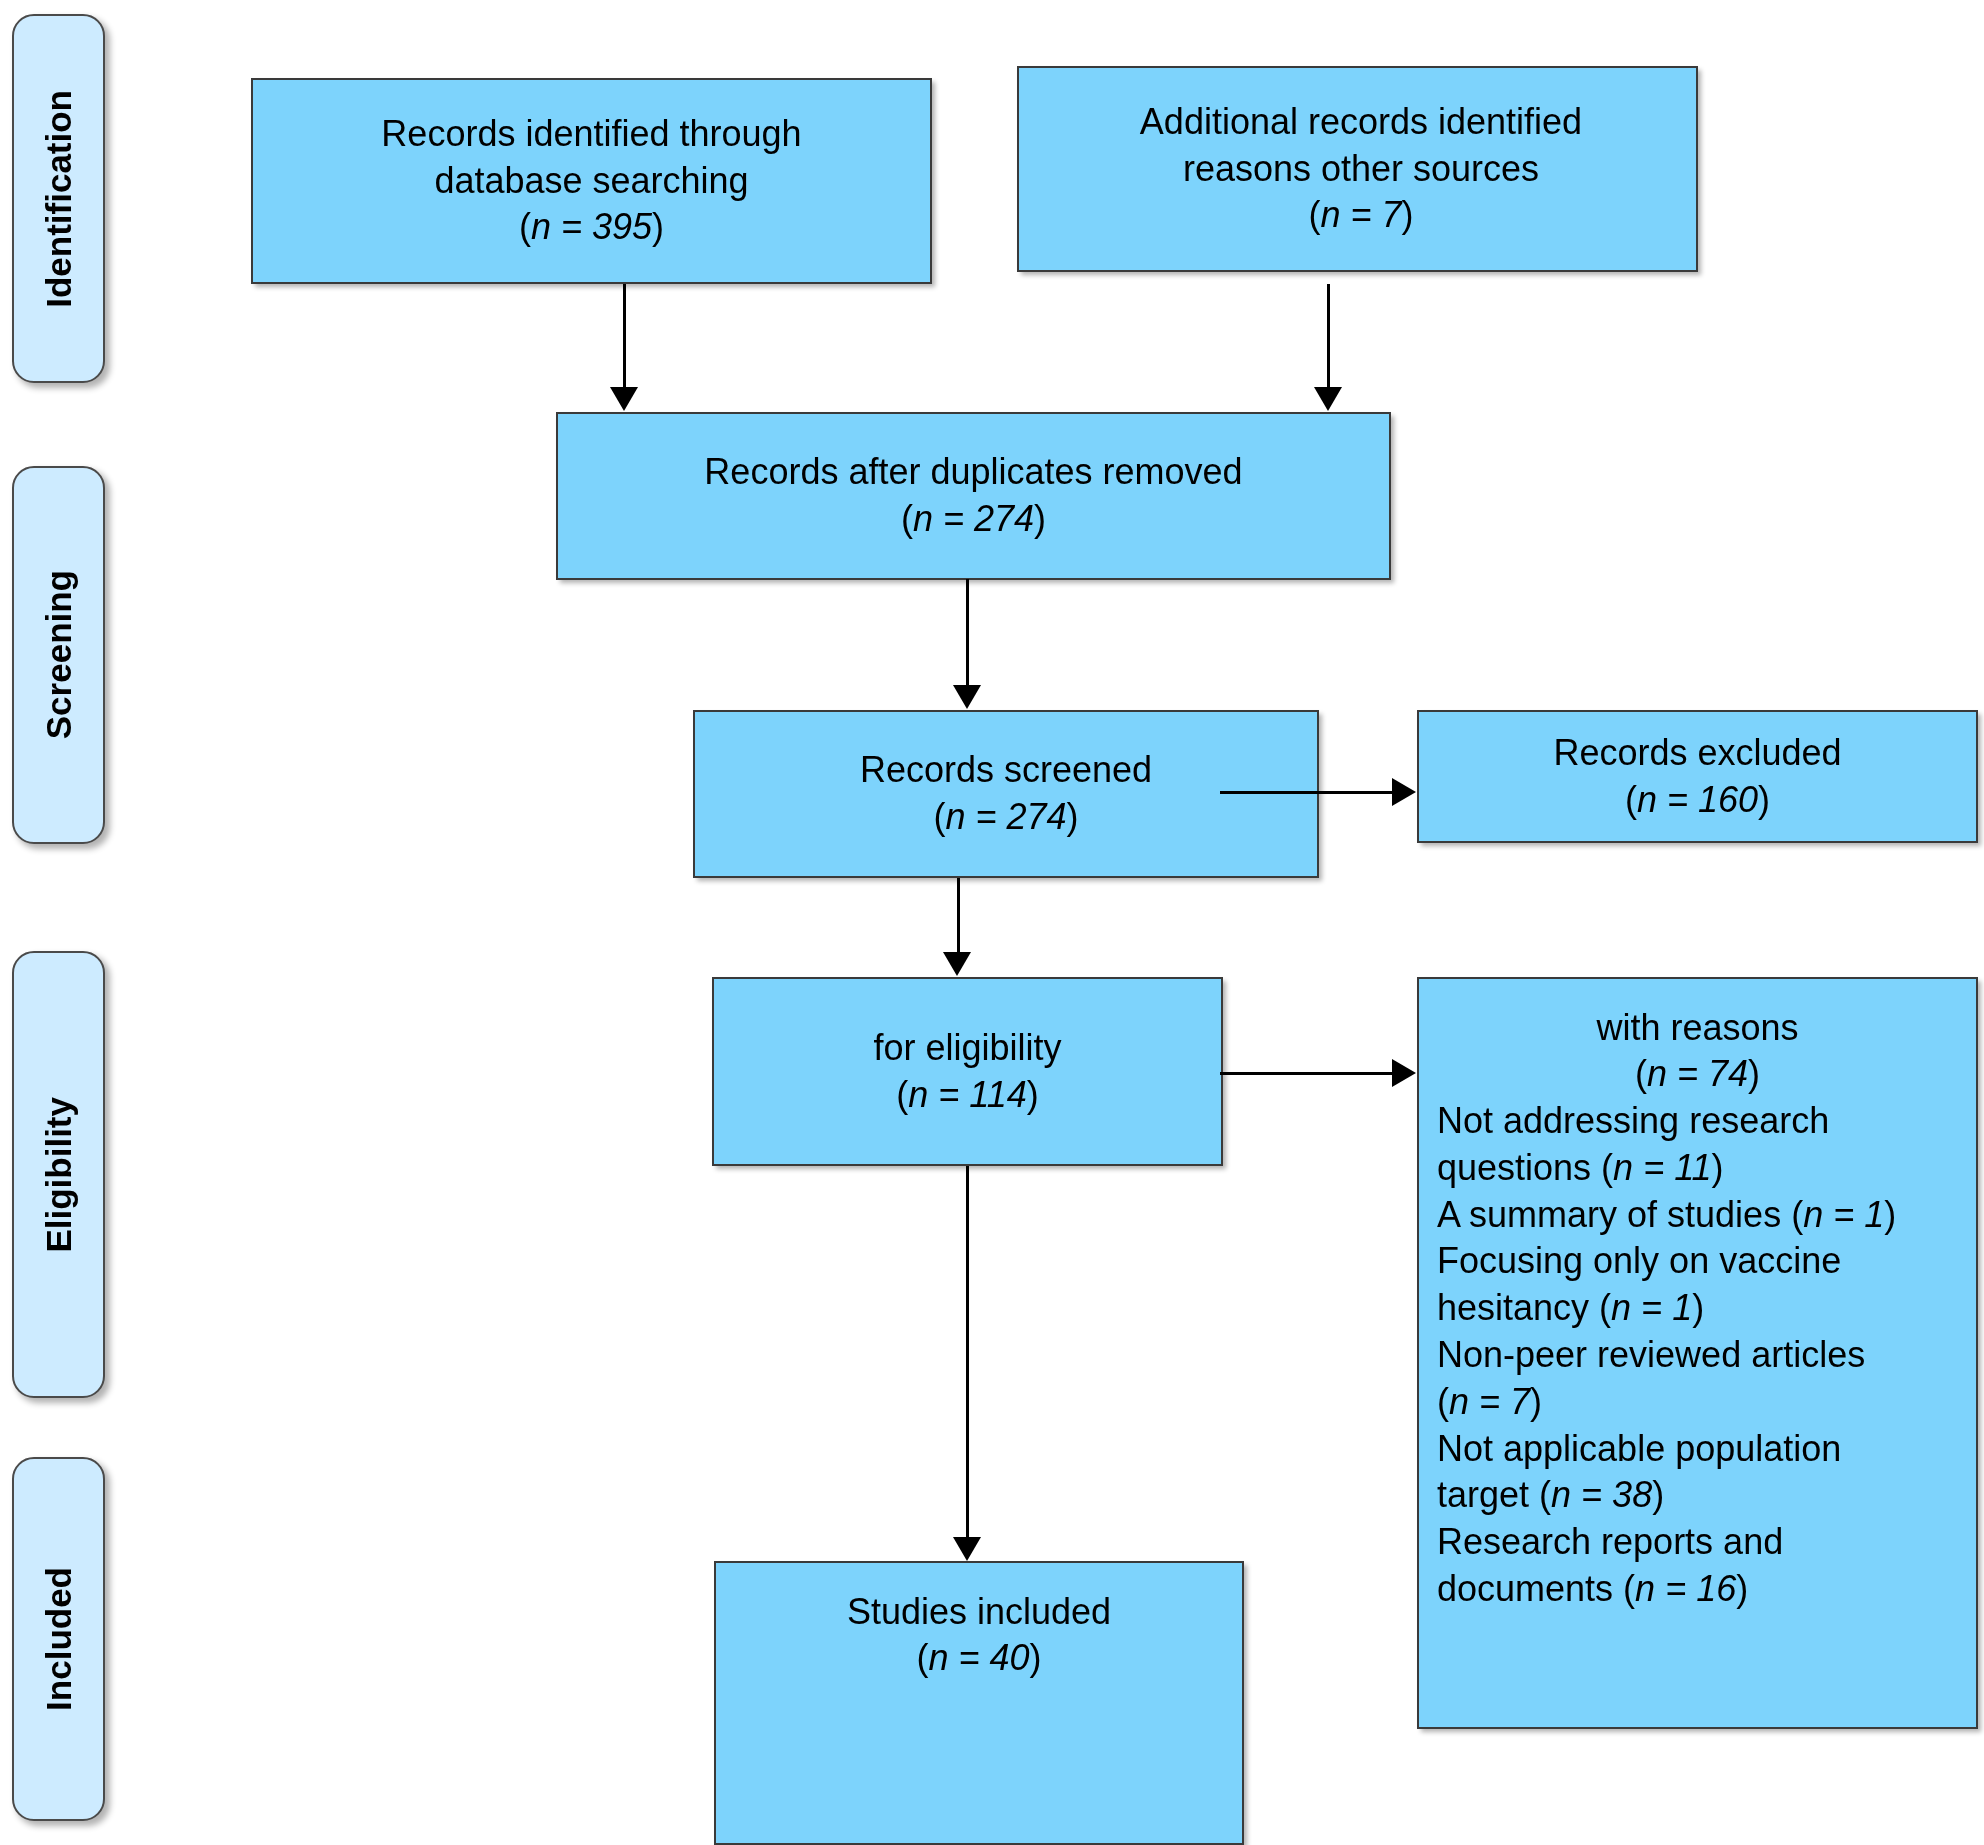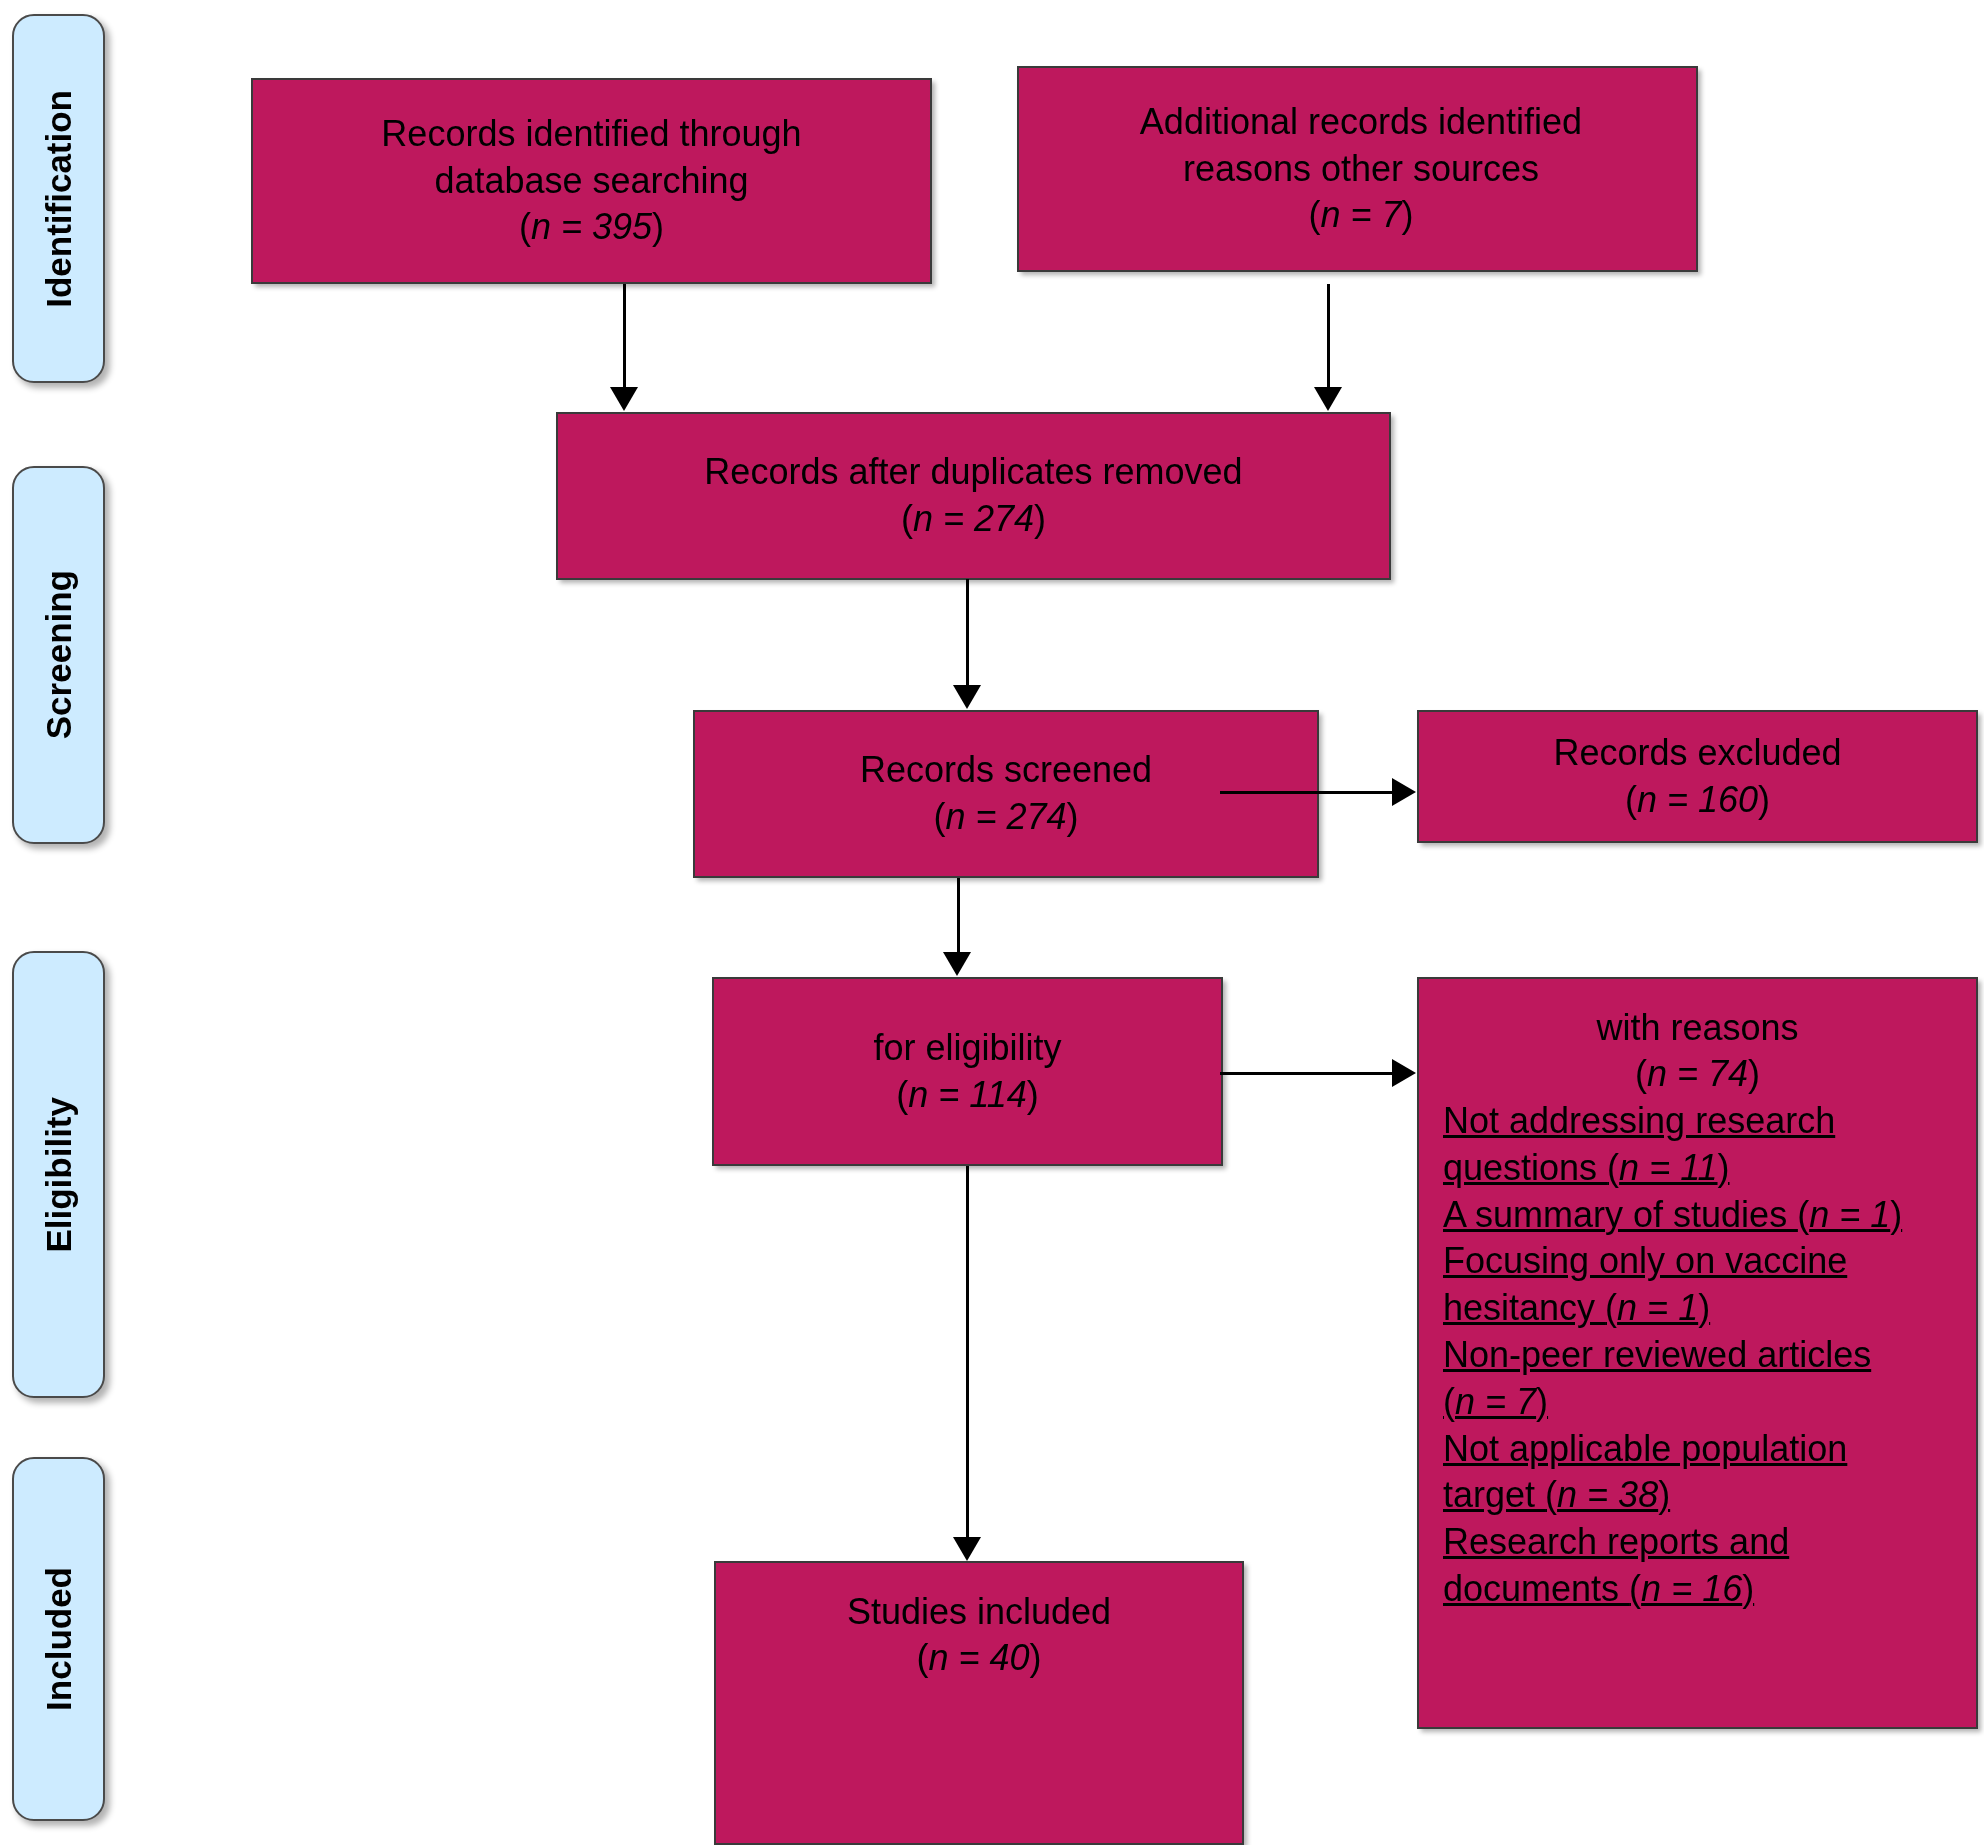--- a/index.html
+++ b/index.html
@@ -34,21 +34,21 @@
     font-weight: bold;
     font-size: 35px;
     color: #000000;
     letter-spacing: 0px;
     white-space: nowrap;
   }
 
   
   .flow-box {
     position: absolute;
-    background: #be185d;
+    background: #7dd3fc;
     border: 2.4px solid #3a3a3a;
     box-sizing: border-box;
     box-shadow: 4.3px 4.3px 4.7px rgba(0,0,0,0.30);
     display: flex;
     flex-direction: column;
     align-items: center;
   }
   .flow-box .box-lines {
     width: 100%;
     text-align: center;
@@ -57,21 +57,21 @@
     color: #000000;
   }
   .flow-box.center-mid .box-lines {
     margin-top: auto;
     margin-bottom: auto;
   }
   .flow-box.top-pad .box-lines {
     padding-top: 25.5px;
   }
   .box-lines .ln { display: block; }
-  .box-lines .ln.left { text-align: left; padding-left: 24px; text-decoration: underline; }
+  .box-lines .ln.left { text-align: left; padding-left: 18px; }
   .ital { font-style: italic; }
 
   
   .vline {
     position: absolute;
     width: 3.3px;
     background: #000000;
   }
   .hline {
     position: absolute;

